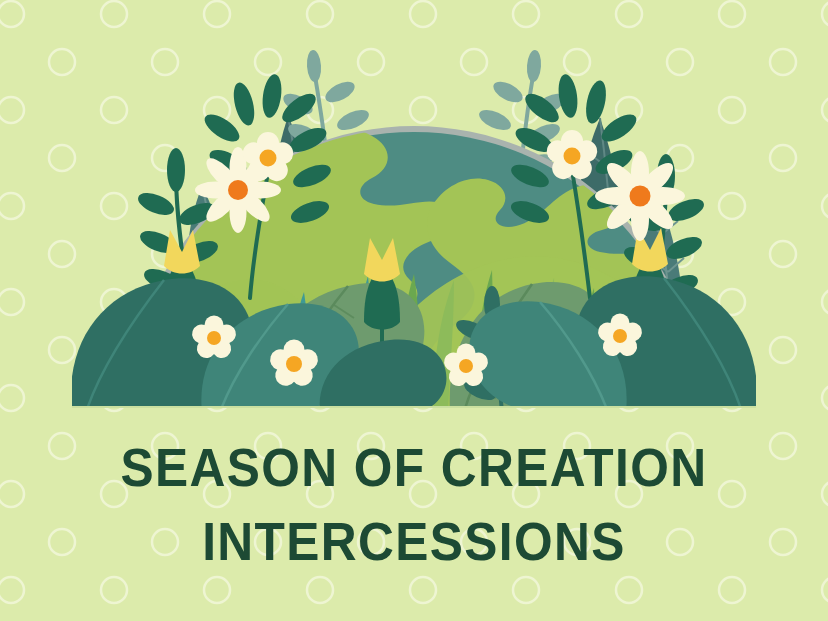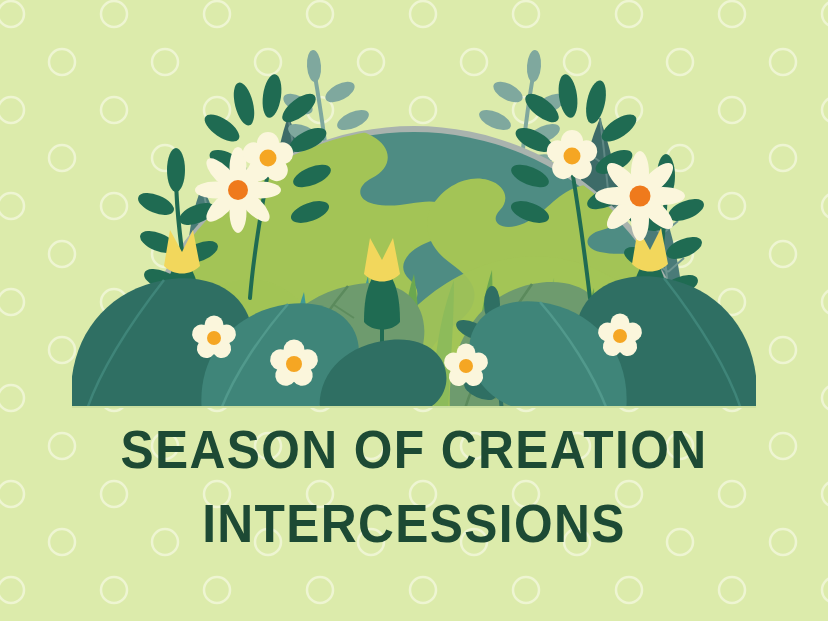--- a/index.html
+++ b/index.html
@@ -45,21 +45,21 @@
     display: block;
     width: 684px;
     height: 404px;
     overflow: visible;
   }
 
   
   #title-block {
     position: absolute;
     left: 0;
-    top: 422px;
+    top: 440px;
     width: 828px;
     z-index: 4;
     text-align: center;
     user-select: none;
   }
   .title-line {
     display: block;
     color: #1d4a34;
     font-family: "Liberation Sans", sans-serif;
     font-weight: bold;

